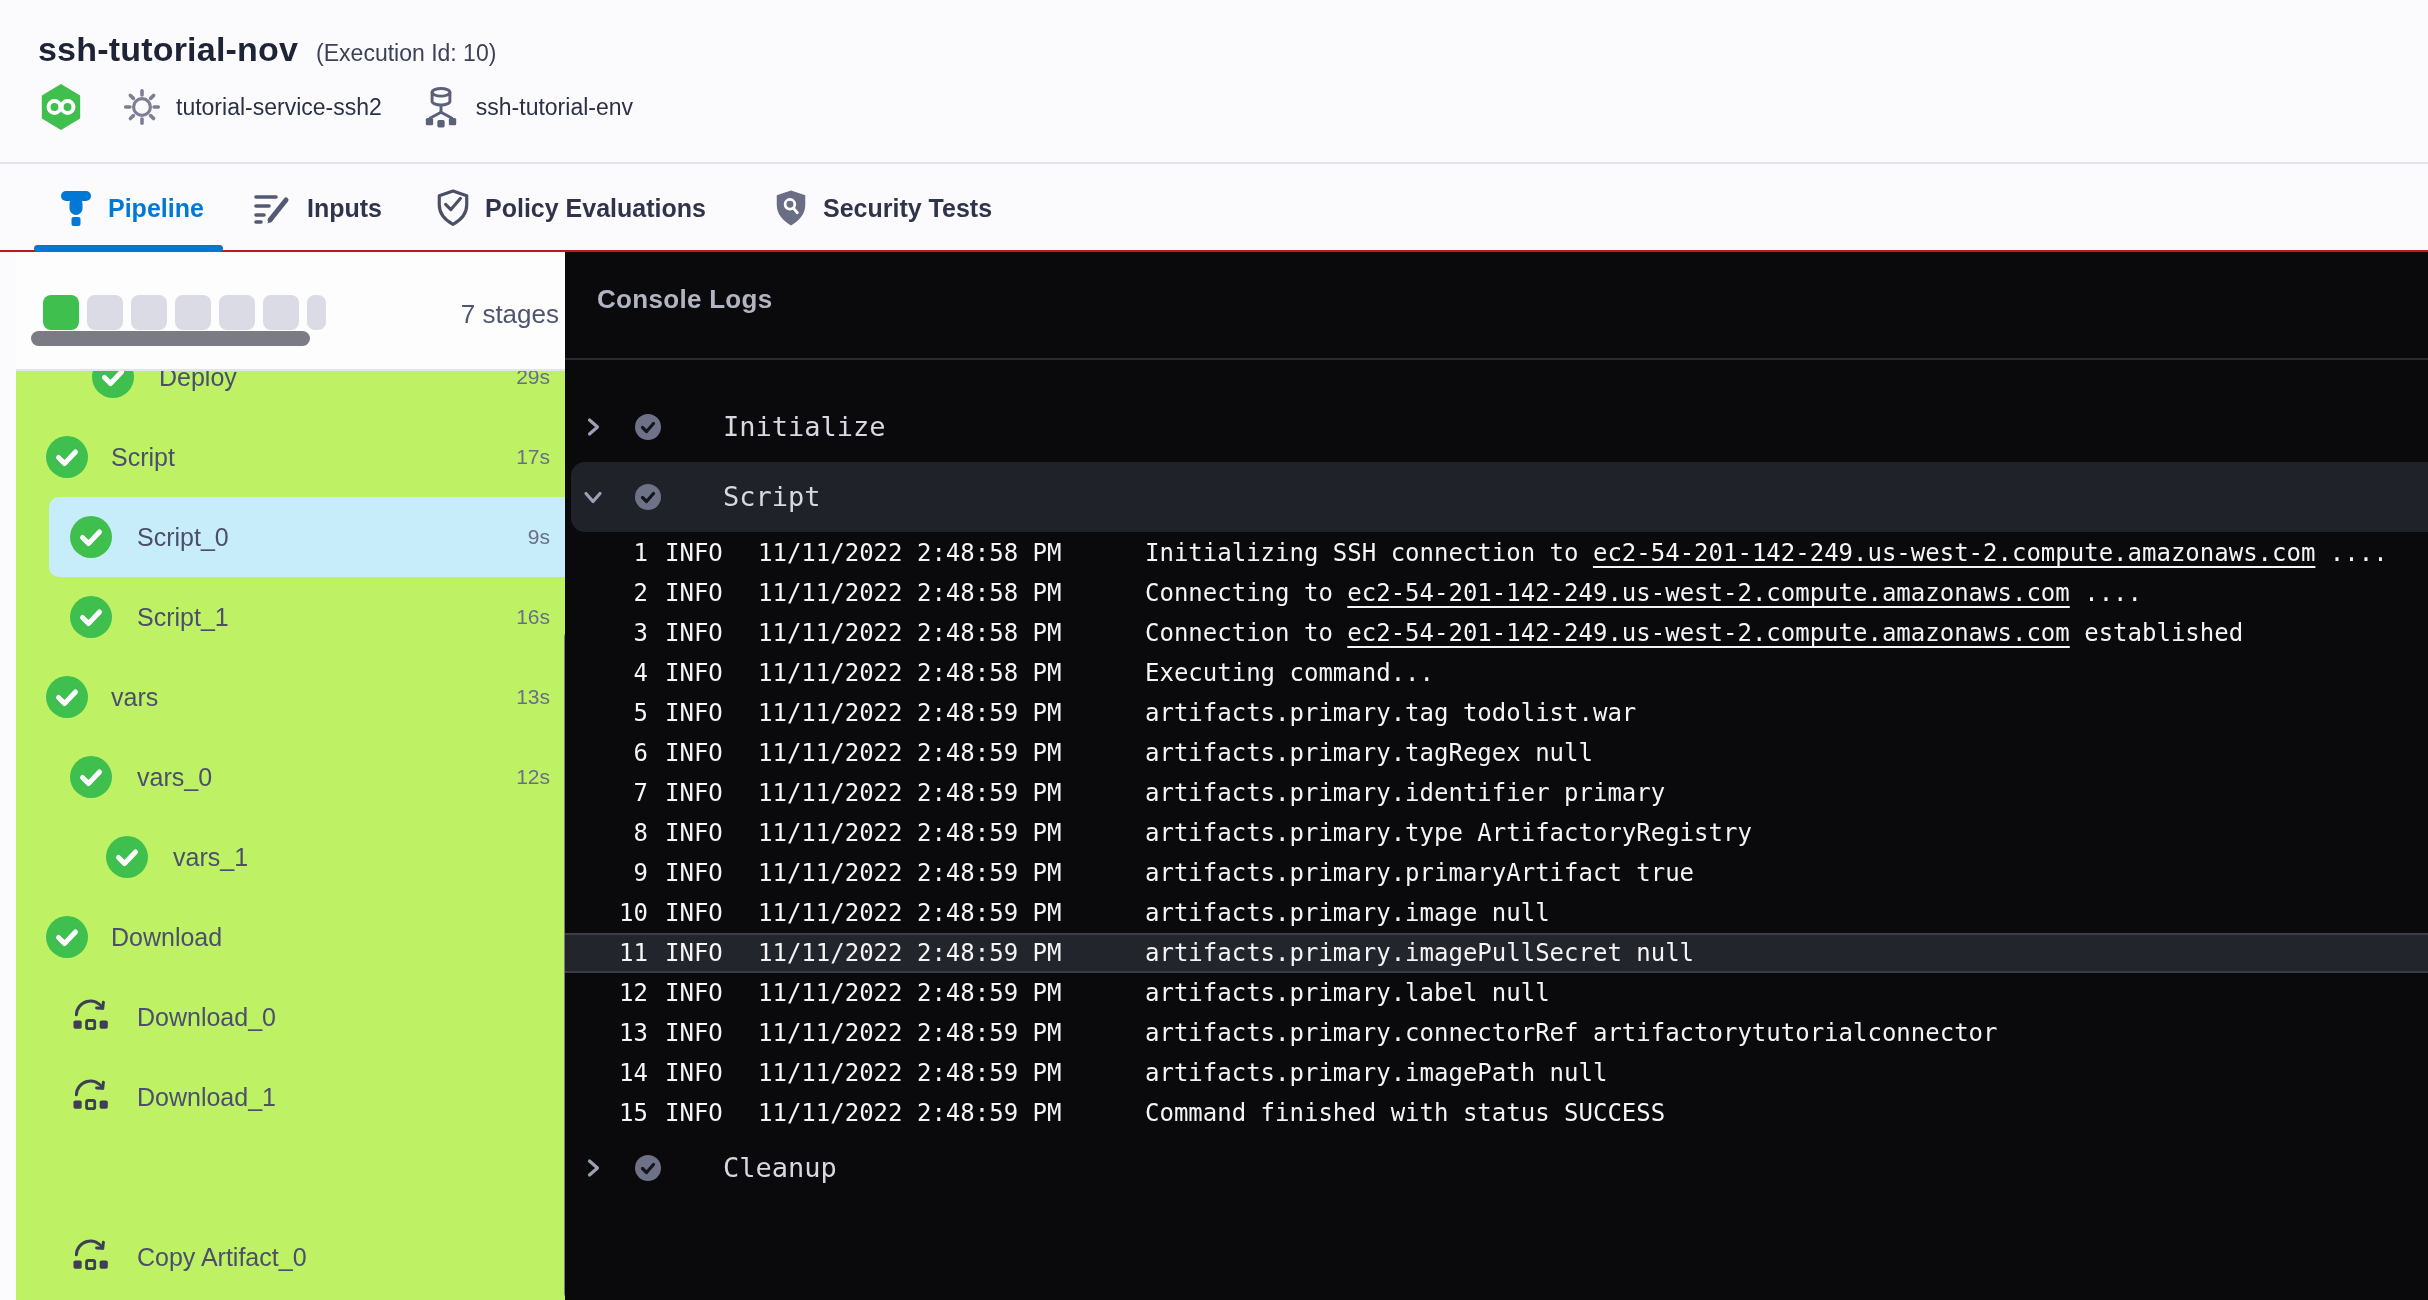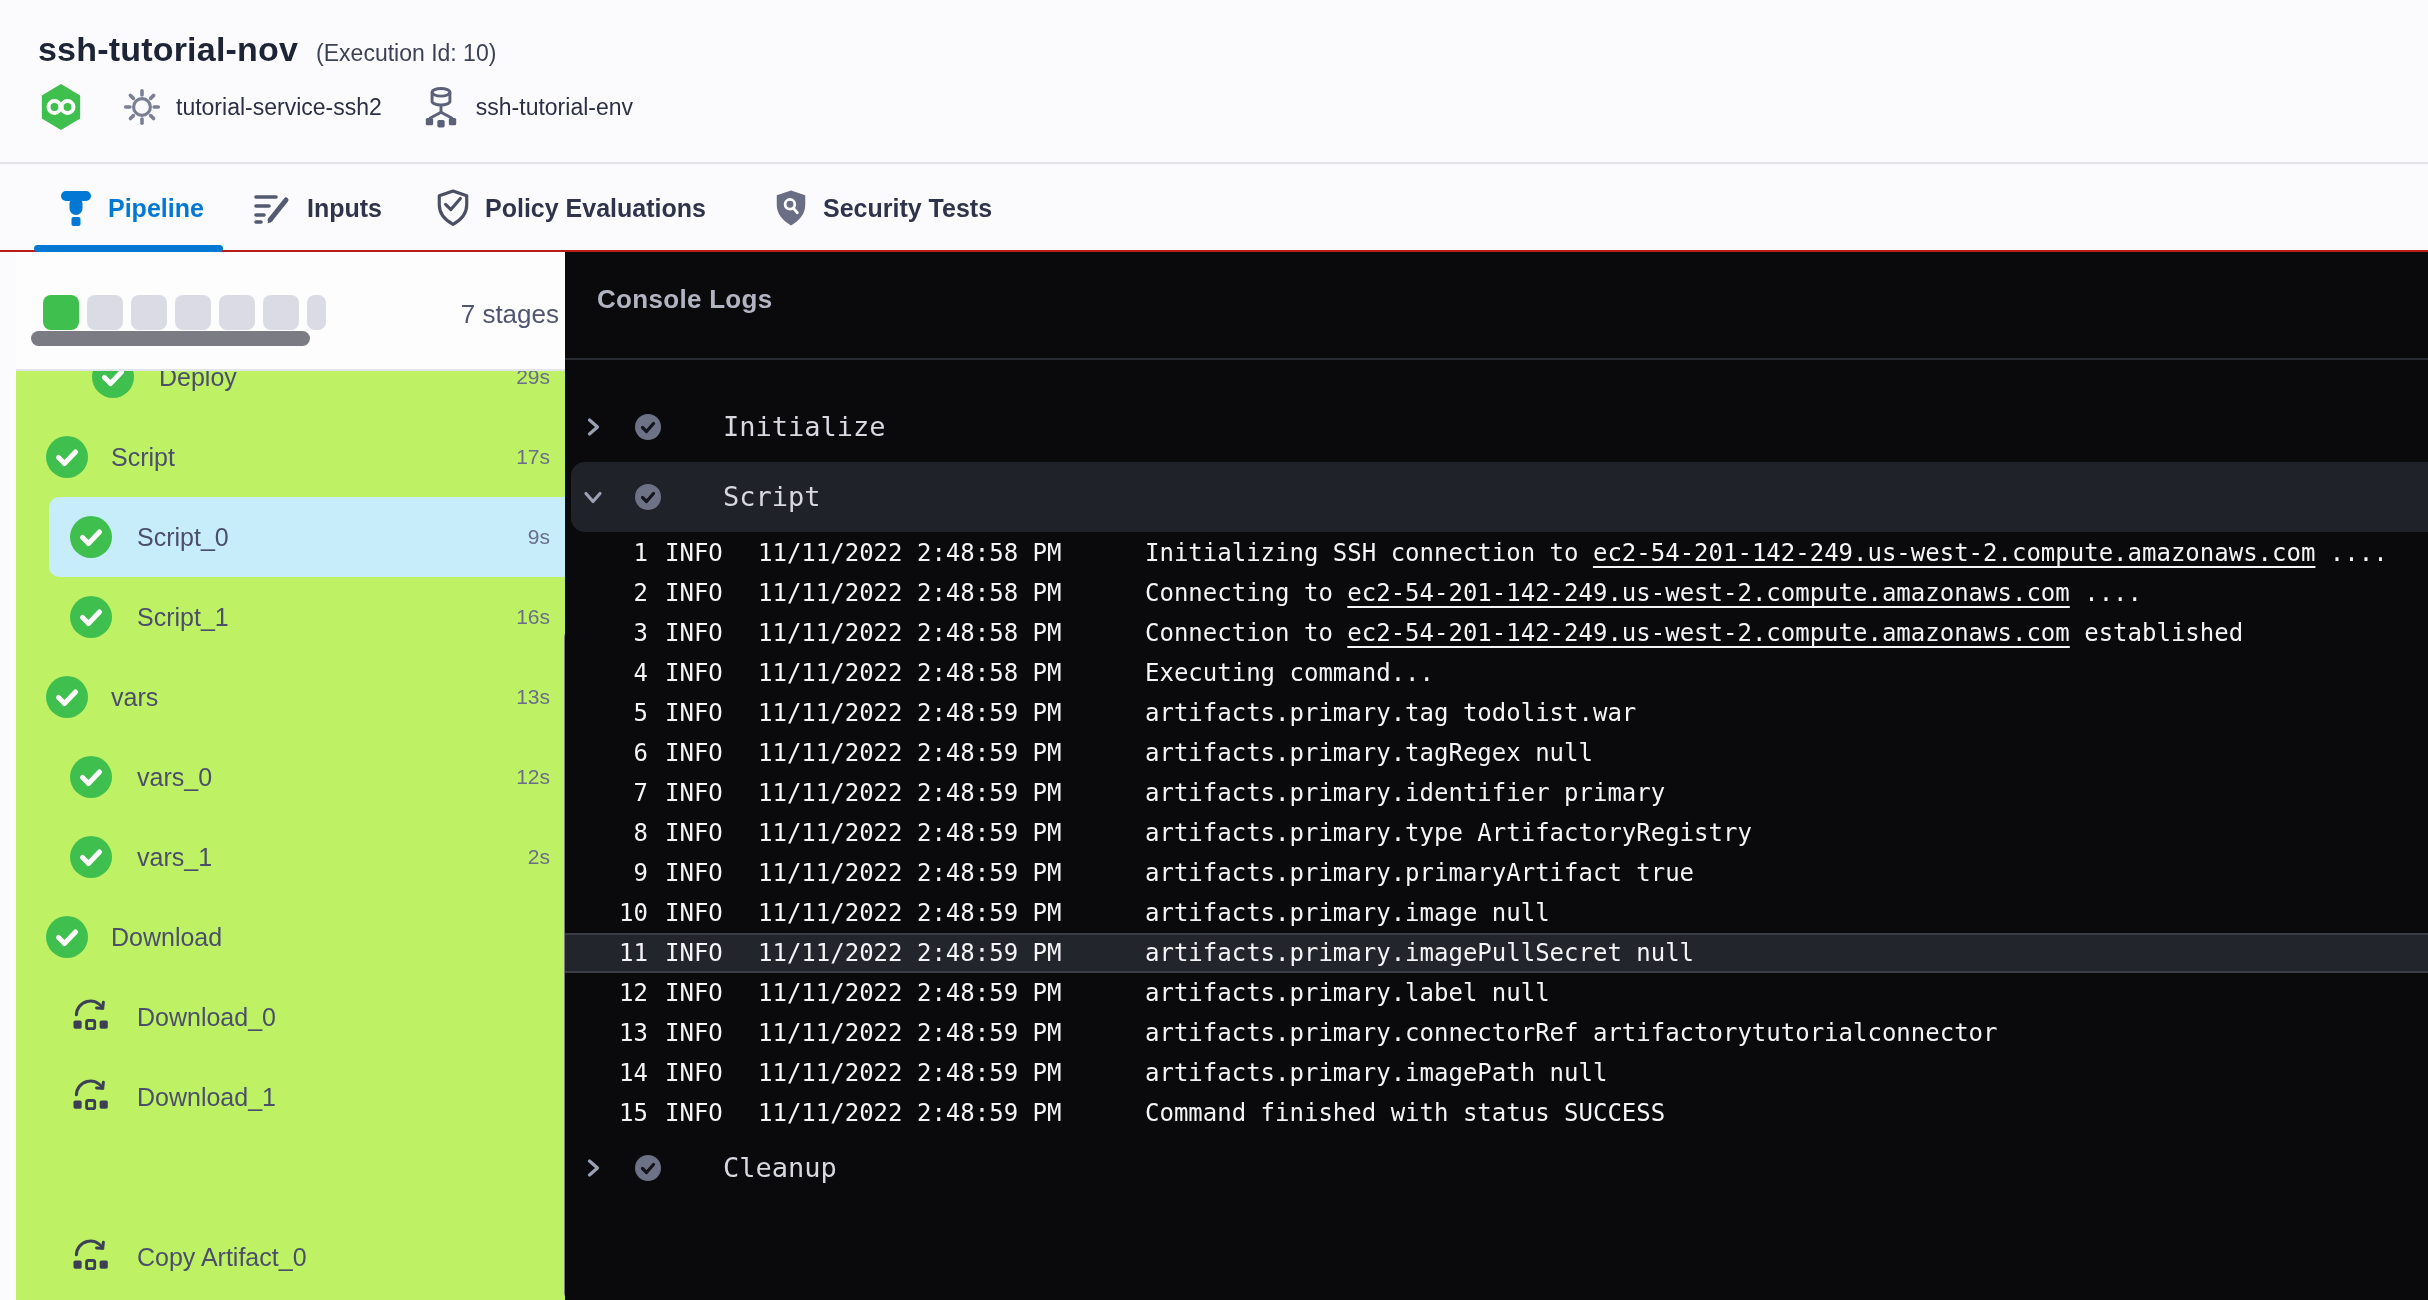--- a/index.html
+++ b/index.html
@@ -218,21 +218,21 @@
             <span class="stage-time">13s</span>
           </div>
           <div class="stage-row" style="top: 366px;">
             <svg width="42" height="42" viewBox="0 0 42 42" class="stage-icon" style="left: 54px;">
     <circle cx="21" cy="21" r="21" fill="#3fbf4d"></circle>
     <polyline points="12.5,21.5 18.5,27.5 29.5,16" fill="none" stroke="#ffffff" stroke-width="5" stroke-linecap="round" stroke-linejoin="round"></polyline>
   </svg>
             <span class="stage-label" style="left: 121px;">vars_0</span>
             <span class="stage-time">12s</span>
           </div>
-          <div class="stage-row" style="top: 446px;">
+          <div class="stage-row" style="top: 446px; margin-left: 36px;">
             <svg width="42" height="42" viewBox="0 0 42 42" class="stage-icon" style="left: 54px;">
     <circle cx="21" cy="21" r="21" fill="#3fbf4d"></circle>
     <polyline points="12.5,21.5 18.5,27.5 29.5,16" fill="none" stroke="#ffffff" stroke-width="5" stroke-linecap="round" stroke-linejoin="round"></polyline>
   </svg>
             <span class="stage-label" style="left: 121px;">vars_1</span>
             <span class="stage-time">2s</span>
           </div>
           <div class="stage-row" style="top: 526px;">
             <svg width="42" height="42" viewBox="0 0 42 42" class="stage-icon" style="left: 30px;">
     <circle cx="21" cy="21" r="21" fill="#3fbf4d"></circle>

